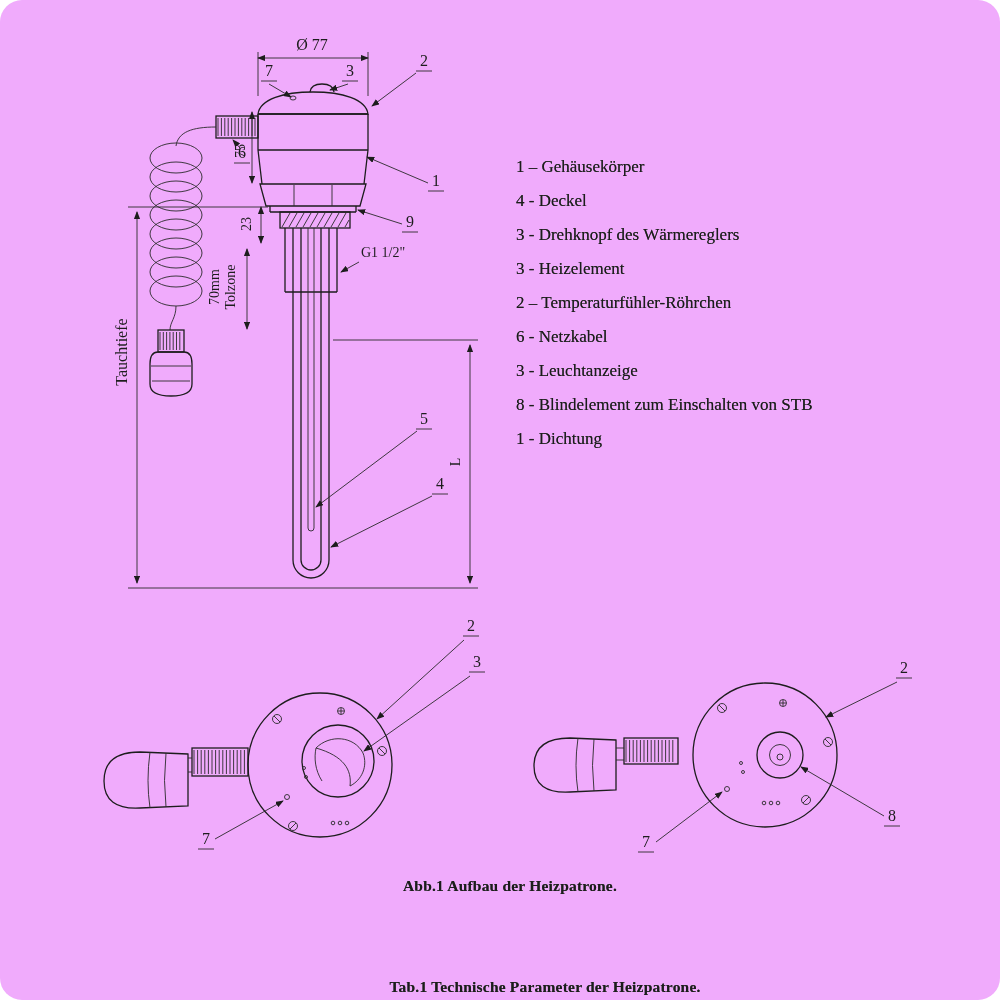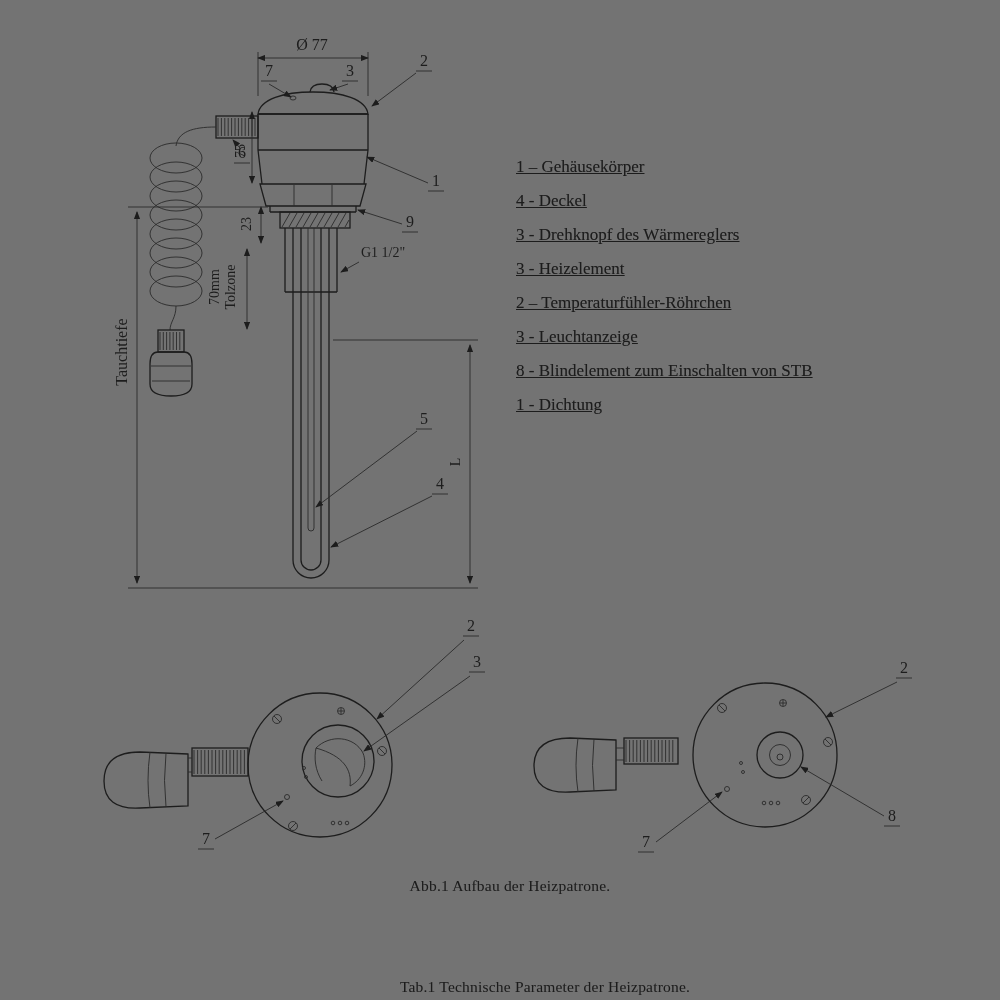--- a/index.html
+++ b/index.html
@@ -1,28 +1,28 @@
 <!DOCTYPE html>
 <html><head>
 <meta charset="utf-8">
 <style>
   html,body{margin:0;padding:0;background:#ffffff;}
-  .stage{position:relative;width:1000px;height:1000px;background:#737373;overflow:hidden;
-         font-family:"Liberation Serif",serif;color:#1d1d1d;}
+  .stage{position:relative;width:1000px;height:1000px;background:#f0abfc;overflow:hidden;
+         font-family:"Liberation Serif",serif;color:#1d1d1d;border-radius:22px;}
   svg{position:absolute;left:0;top:0;}
   .ln{stroke:#1d1d1d;fill:none;stroke-width:1.3;}
   .thin{stroke:#2a2a2a;fill:none;stroke-width:0.9;}
   .hatch{stroke:#2a2a2a;fill:none;stroke-width:0.9;}
   .dimtxt{font-family:"Liberation Serif",serif;font-size:14px;fill:#1d1d1d;}
   .dimtxt2{font-family:"Liberation Serif",serif;font-size:16px;fill:#1d1d1d;}
   .co{font-family:"Liberation Serif",serif;font-size:16px;fill:#1d1d1d;text-anchor:middle;}
   .mid{text-anchor:middle;}
   .legend{position:absolute;left:516px;top:156px;display:flex;flex-direction:column;gap:13px;
-          font-size:17px;line-height:21px;color:#1c1c1c;text-shadow:0 0 0.5px #555;text-decoration:underline;}
-  .caption{position:absolute;text-align:center;font-weight:400;font-size:15.5px;
+          font-size:17px;line-height:21px;color:#1c1c1c;text-shadow:0 0 0.5px #555;}
+  .caption{position:absolute;text-align:center;font-weight:700;font-size:15.5px;
            letter-spacing:0.2px;color:#1c1c1c;text-shadow:0 0 0.4px #666;}
   .cap-fig{left:260px;width:500px;top:877px;}
   .cap-tab{left:295px;width:500px;top:978px;}
 </style>
 </head>
 <body>
 
 <div class="stage">
 
 <svg width="1000" height="1000" viewBox="0 0 1000 1000">
@@ -275,20 +275,21 @@
     </g>
   </g>
 </svg>
 
 <div class="legend">
   <div class="legend-item">1 – Gehäusekörper</div>
   <div class="legend-item">4 - Deckel</div>
   <div class="legend-item">3 - Drehknopf des Wärmereglers</div>
   <div class="legend-item">3 - Heizelement</div>
   <div class="legend-item">2 – Temperaturfühler-Röhrchen</div>
+  <div class="legend-item">6 - Netzkabel</div>
   <div class="legend-item">3 - Leuchtanzeige</div>
   <div class="legend-item">8 - Blindelement zum Einschalten von STB</div>
   <div class="legend-item">1 - Dichtung</div>
 </div>
 
 <div class="caption cap-fig">Abb.1 Aufbau der Heizpatrone.</div>
 <div class="caption cap-tab">Tab.1 Technische Parameter der Heizpatrone.</div>
 
 </div>
 

